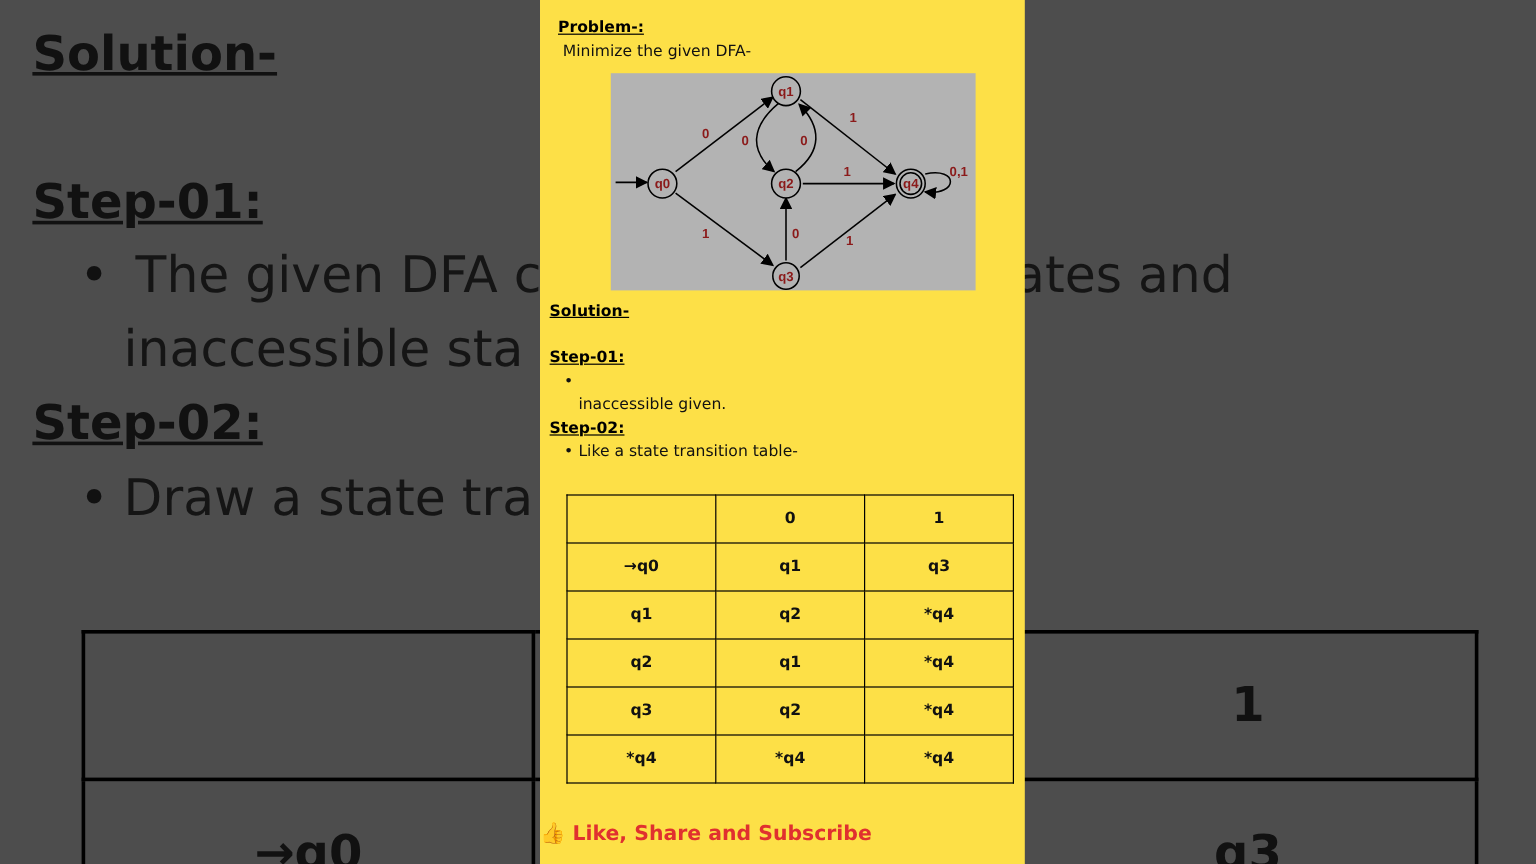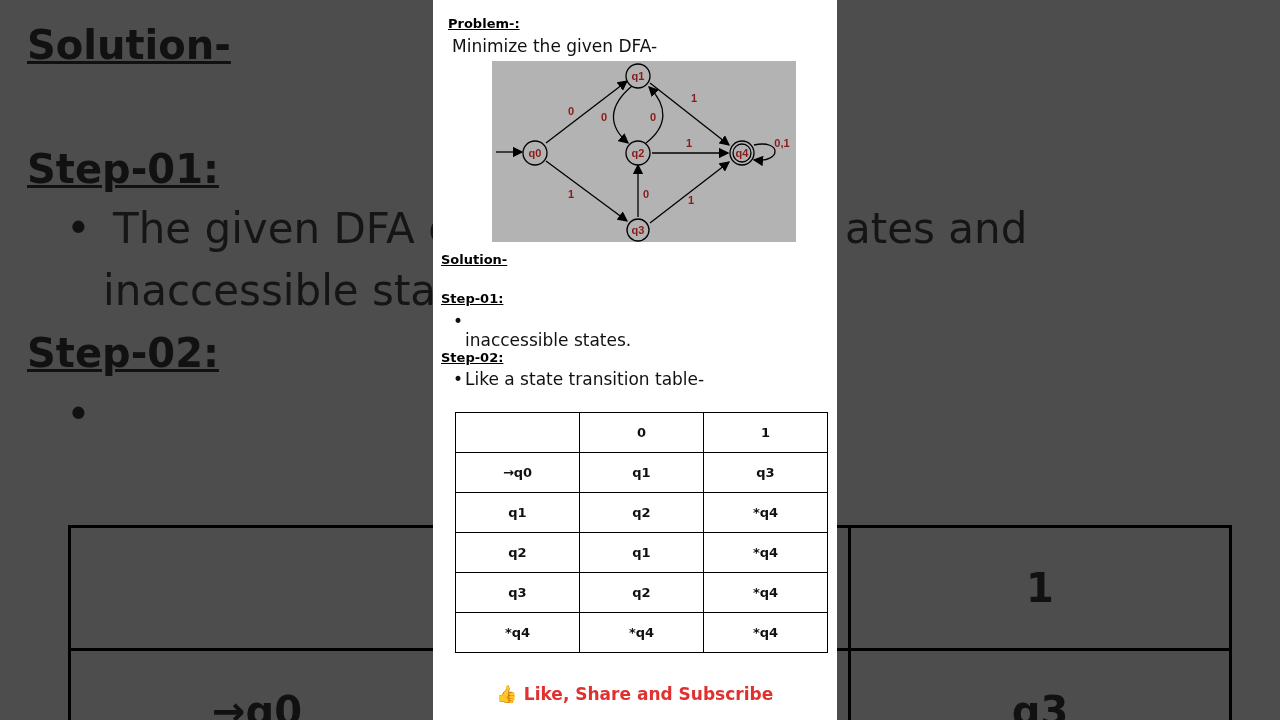--- a/index.html
+++ b/index.html
@@ -5,40 +5,41 @@
   html,body{margin:0;padding:0;}
   body{width:1280px;height:720px;overflow:hidden;position:relative;background:#4d4d4d;font-family:"DejaVu Sans","Liberation Sans",sans-serif;}
   
   .bg{position:absolute;left:0;top:0;width:1280px;height:720px;color:#111;}
   .bg .h{position:absolute;left:27px;font-weight:bold;font-size:40px;text-decoration:underline;text-decoration-thickness:3px;}
   .bg .t{position:absolute;font-size:42px;color:#151515;}
   .bg .dot{position:absolute;font-size:42px;}
   .bg-table{position:absolute;left:68px;top:525px;width:1164px;border-collapse:collapse;}
   .bg-table td{border:3px solid #000;height:118px;text-align:center;font-weight:bold;font-size:40px;color:#111;}
   
-  .panel{position:absolute;left:433px;top:0;width:404px;height:720px;background:#ffffff;}
+  .panel{position:absolute;left:450px;top:0;width:404px;height:720px;background:#fde047;}
   .ttl{position:absolute;font-weight:bold;font-size:13px;text-decoration:underline;color:#000;}
-  .txt{position:absolute;font-size:17px;color:#111;}
+  .txt{position:absolute;font-size:13px;color:#111;}
   .diagram{position:absolute;left:59px;top:61px;width:304px;height:181px;background:#b3b3b3;}
   .tbl{position:absolute;left:22px;top:412px;border-collapse:collapse;}
   .tbl td{border:1px solid #000;width:121px;height:37px;text-align:center;font-weight:bold;font-size:13px;color:#111;}
-  .cta{position:absolute;left:0;top:684px;width:404px;text-align:center;color:#e0302f;font-weight:bold;font-size:17px;}
+  .cta{position:absolute;left:0;top:684px;width:404px;text-align:left;color:#e0302f;font-weight:bold;font-size:17px;}
 </style>
 </head>
 <body>
 
 <div class="bg">
   <div class="h" style="top:22px">Solution-</div>
   <div class="h" style="top:146px">Step-01:</div>
   <div class="dot" style="left:66px;top:204px">•</div>
   <div class="t" style="left:113px;top:204px">The given DFA c</div>
   <div class="t" style="left:103px;top:266px">inaccessible sta</div>
   <div class="t" style="left:845px;top:204px">ates and</div>
   <div class="h" style="top:330px">Step-02:</div>
   <div class="dot" style="left:66px;top:390px">•</div>
+  <div class="t" style="left:103px;top:390px">Draw a state tra</div>
   <table class="bg-table">
     <tbody>
         <tr>
       <td style="width:370px"></td>
       <td style="width:400px"></td>
       <td>1</td>
     </tr>
     <tr>
       <td>→q0</td>
       <td></td>
@@ -94,21 +95,21 @@
         <text x="154" y="137">0</text>
         <text x="199" y="143">1</text>
         <text x="290" y="86">0,1</text>
       </g>
     </svg>
   </div>
 
   <div class="ttl" style="left:8px;top:252px">Solution-</div>
   <div class="ttl" style="left:8px;top:291px">Step-01:</div>
   <div class="txt" style="left:20px;top:311px">•</div>
-  <div class="txt" style="left:32px;top:330px">inaccessible states.</div>
+  <div class="txt" style="left:32px;top:330px">inaccessible given.</div>
   <div class="ttl" style="left:8px;top:350px">Step-02:</div>
   <div class="txt" style="left:20px;top:369px">•</div>
   <div class="txt" style="left:32px;top:369px">Like a state transition table-</div>
 
   <table class="tbl">
     <tbody>
         <tr>
       <td></td>
       <td>0</td>
       <td>1</td>

